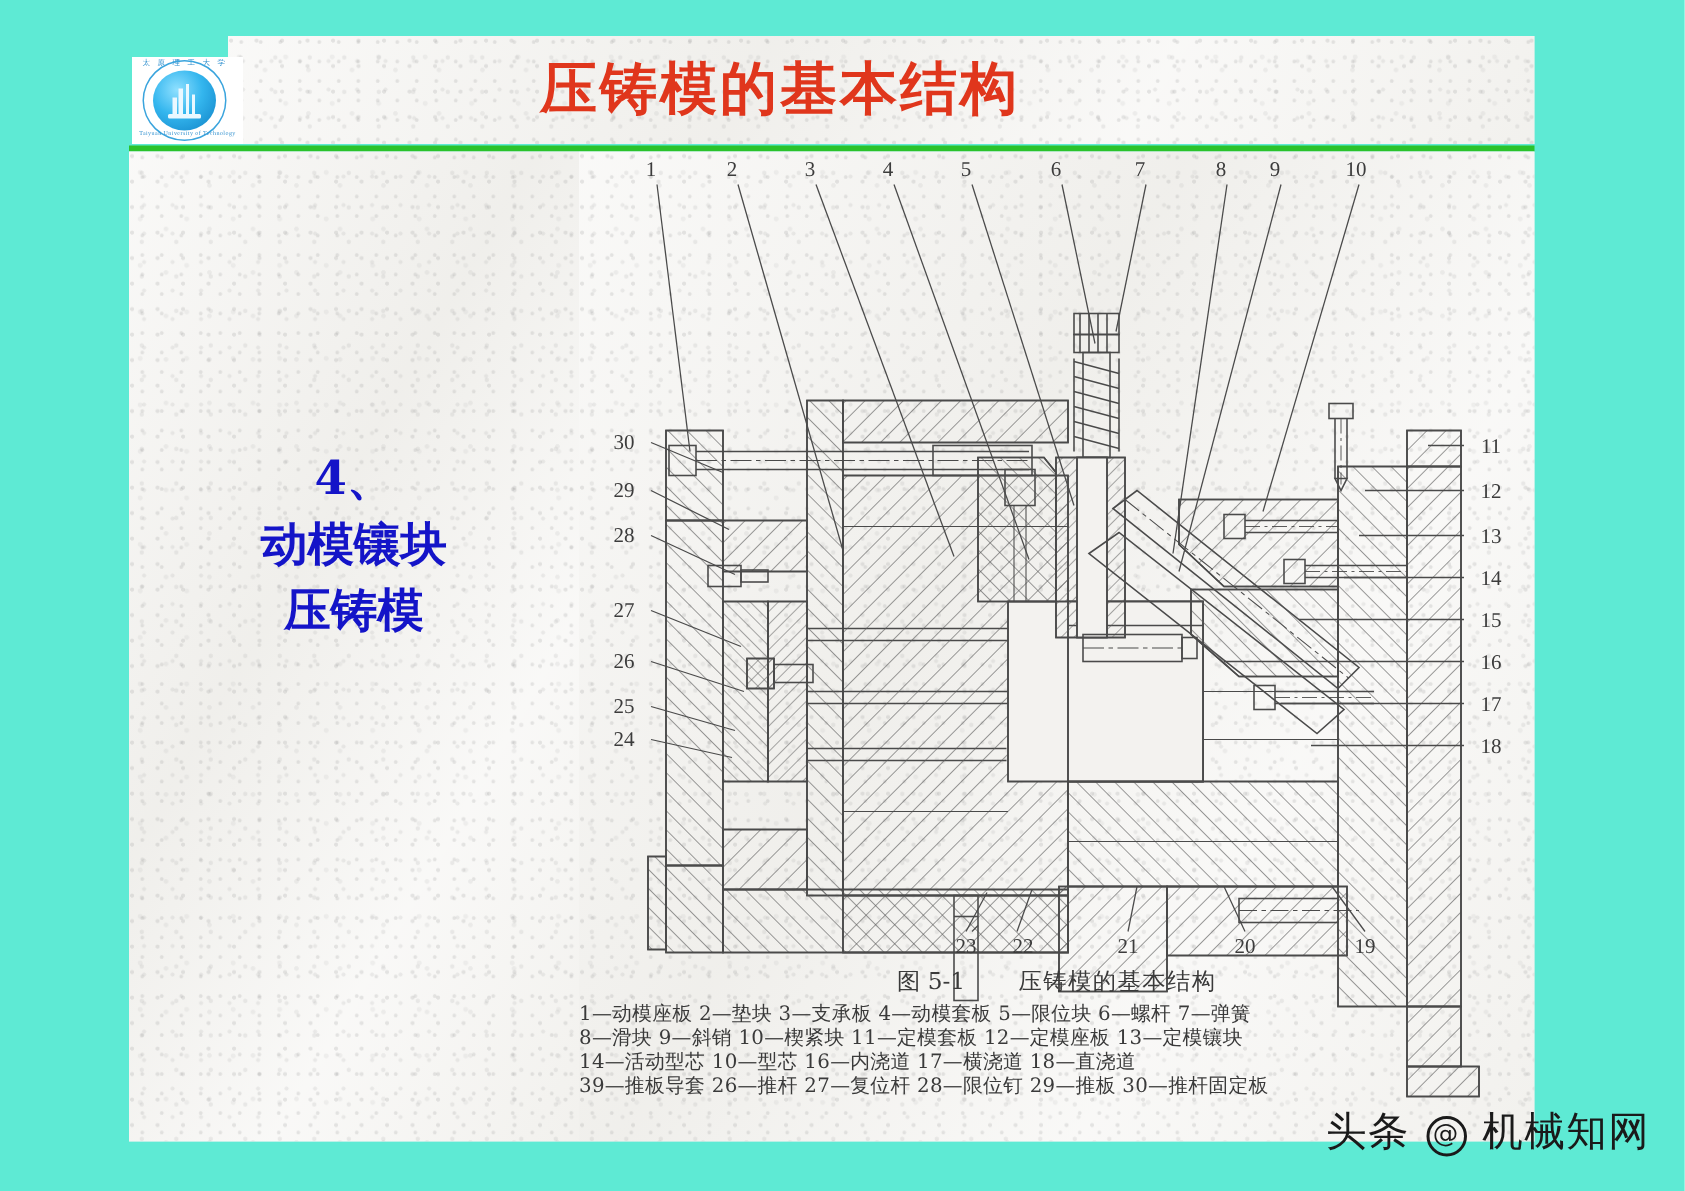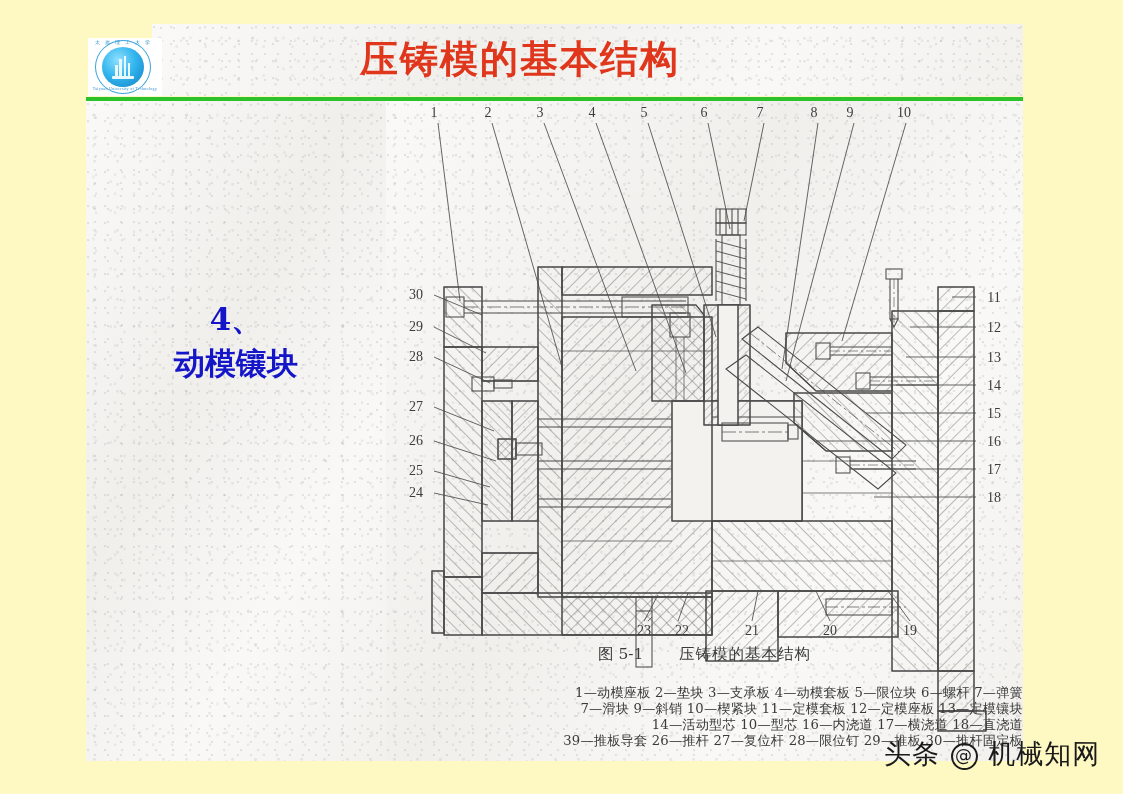--- a/index.html
+++ b/index.html
@@ -14,21 +14,21 @@
     font-family: "Liberation Serif", "DejaVu Serif", serif;
     position: relative;
   }
 
   
   #slide {
     position: absolute;
     left: 0; top: 0;
     width: 1123px;
     height: 794px;
-    background: #fef9c3;
+    background: #5eead4;
   }
 
   
   .texture {
     background-color: #f3f2ef;
     background-image:
       radial-gradient(circle at 12% 18%, rgba(150,150,150,.22) 0 1.1px, transparent 1.6px),
       radial-gradient(circle at 37% 62%, rgba(160,160,160,.18) 0 1.2px, transparent 1.7px),
       radial-gradient(circle at 68% 31%, rgba(140,140,140,.20) 0 1.0px, transparent 1.5px),
       radial-gradient(circle at 85% 78%, rgba(170,170,170,.16) 0 1.3px, transparent 1.8px),
@@ -159,26 +159,26 @@
     position: absolute;
     left: 386px; top: 644px;
     width: 637px;
     color: #3a3a3a;
     font-family: "DejaVu Serif", "Liberation Serif", serif;
   }
   #caption-title {
     text-align: center;
     font-size: 15.5px;
     letter-spacing: 1px;
-    margin-bottom: 20px;
+    margin-bottom: 4px;
     white-space: nowrap;
   }
   #caption-title .num { letter-spacing: 0; }
   .legend-line {
-    text-align: right;
+    text-align: left;
     font-size: 13.2px;
     line-height: 1.22;
     white-space: nowrap;
     letter-spacing: .2px;
   }
 
   
   #watermark {
     position: absolute;
     left: 884px; top: 736px;
@@ -229,20 +229,21 @@
     <div class="logo-en">Taiyuan University of Technology</div>
   </div>
 
   <div id="page-title">压铸模的基本结构</div>
   <div id="title-rule"></div>
 
   <div id="sidebar" class="texture">
     <div id="sidebar-text">
       <span class="ln">4、</span>
       <span class="ln">动模镶块</span>
+      <span class="ln">压铸模</span>
     </div>
   </div>
 
   <div id="figure-panel" class="texture">
     <div id="figure-inner">
       <svg id="drawing-svg" width="637" height="660" viewBox="0 0 637 660">
         <defs>
           <pattern id="h45" width="9" height="9" patternUnits="userSpaceOnUse" patternTransform="rotate(45)">
             <line x1="0" y1="0" x2="0" y2="9" stroke="#5a5a5a" stroke-width="0.8"></line>
           </pattern>
@@ -504,21 +505,21 @@
     </div>
   </div>
 
   <div id="caption">
     <div id="caption-title">
       <span class="num">图 5-1</span>
       &nbsp;&nbsp;&nbsp;&nbsp;
       <span>压铸模的基本结构</span>
     </div>
     <div class="legend-line">1—动模座板  2—垫块  3—支承板  4—动模套板  5—限位块  6—螺杆  7—弹簧</div>
-    <div class="legend-line">7—滑块  9—斜销  10—楔紧块  11—定模套板  12—定模座板  13—定模镶块</div>
+    <div class="legend-line">8—滑块  9—斜销  10—楔紧块  11—定模套板  12—定模座板  13—定模镶块</div>
     <div class="legend-line">14—活动型芯  10—型芯  16—内浇道  17—横浇道  18—直浇道</div>
     <div class="legend-line">39—推板导套  26—推杆  27—复位杆  28—限位钉  29—推板  30—推杆固定板</div>
   </div>
 
   <div id="watermark">
     <span>头条</span>
     <span class="at">@</span>
     <span>机械知网</span>
   </div>
 

